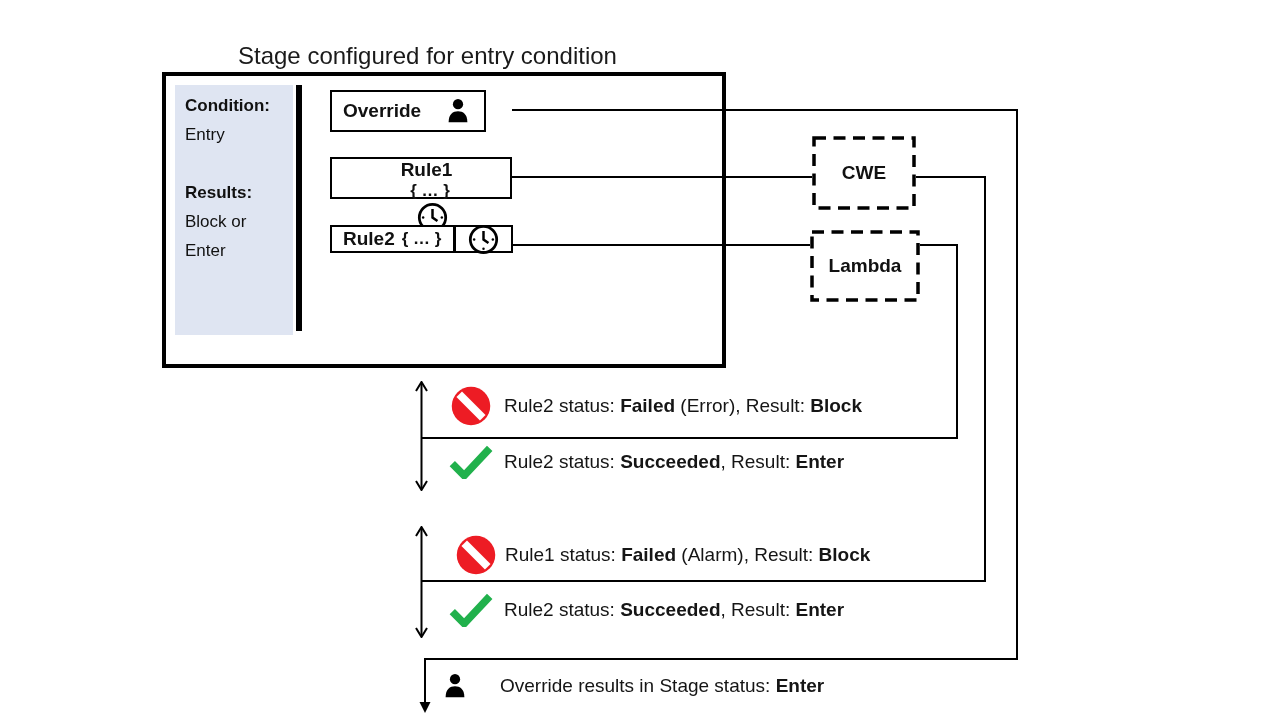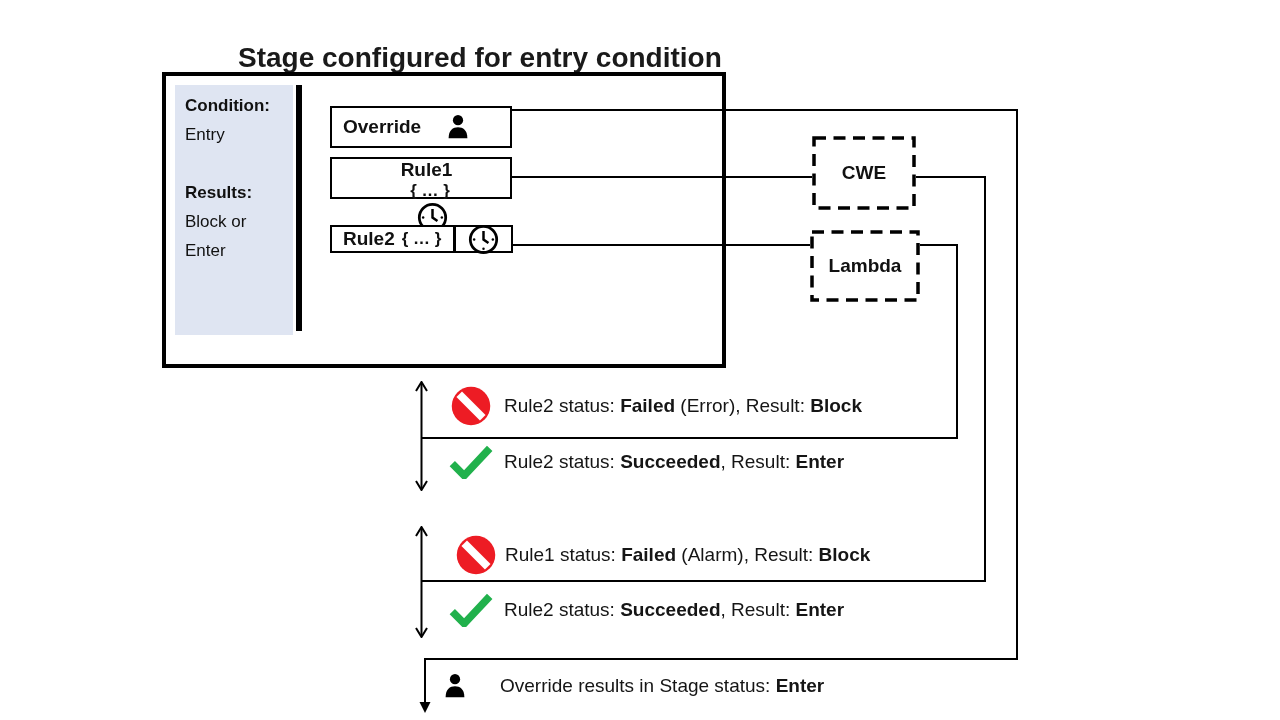--- a/index.html
+++ b/index.html
@@ -4,21 +4,21 @@
 <style>
   html,body{margin:0;padding:0;background:#fff;}
   #canvas{
     position:relative;width:1280px;height:720px;background:#ffffff;
     font-family:"Liberation Sans","DejaVu Sans",sans-serif;color:#111;
     overflow:hidden;
   }
   .abs{position:absolute;}
   .hline{position:absolute;height:2px;background:#000;}
   .vline{position:absolute;width:2px;background:#000;}
-  .title{font-size:28px;font-weight:bold;color:#1a1a1a;white-space:nowrap;}
+  .title{font-size:24px;font-weight:normal;color:#1a1a1a;white-space:nowrap;}
   .stage-box{position:absolute;border:4px solid #000;background:transparent;}
   .panel{position:absolute;padding:6px 0 0 10px;box-sizing:border-box;}
   .panel .line{font-size:17px;line-height:29px;white-space:nowrap;}
   .panel .spacer{height:29px;}
   .bold{font-weight:bold;}
   .node{
     position:absolute;border:2px solid #000;background:#fff;
     display:flex;align-items:center;box-sizing:border-box;padding-left:11px;
   }
   .node .label{font-size:19px;font-weight:bold;white-space:nowrap;}
@@ -44,21 +44,21 @@
     <div class="line bold">Condition:</div>
     <div class="line">Entry</div>
     <div class="spacer"></div>
     <div class="line bold">Results:</div>
     <div class="line">Block or</div>
     <div class="line">Enter</div>
   </div>
 
   <div class="abs" style="left:296px;top:85px;width:6px;height:246px;background:#000;"></div>
 
-  <div class="node" style="left:330px;top:90px;width:182px;height:42px;margin-top:16px;">
+  <div class="node" style="left:330px;top:90px;width:156px;height:42px;">
     <span class="label">Override</span>
     <svg class="icon" style="margin-left:22px;" width="30" height="30" viewBox="0 0 24 24">
       <circle cx="12" cy="6.5" r="4.1" fill="#000"></circle>
       <path d="M4.5 21 C4.5 14.5 8 12.2 12 12.2 C16 12.2 19.5 14.5 19.5 21 Z" fill="#000"></path>
     </svg>
   </div>
 
   <div class="node" style="left:330px;top:157px;width:182px;height:42px;flex-direction:column;">
     <span class="label">Rule1</span>
     <span class="args">{ … }</span>

